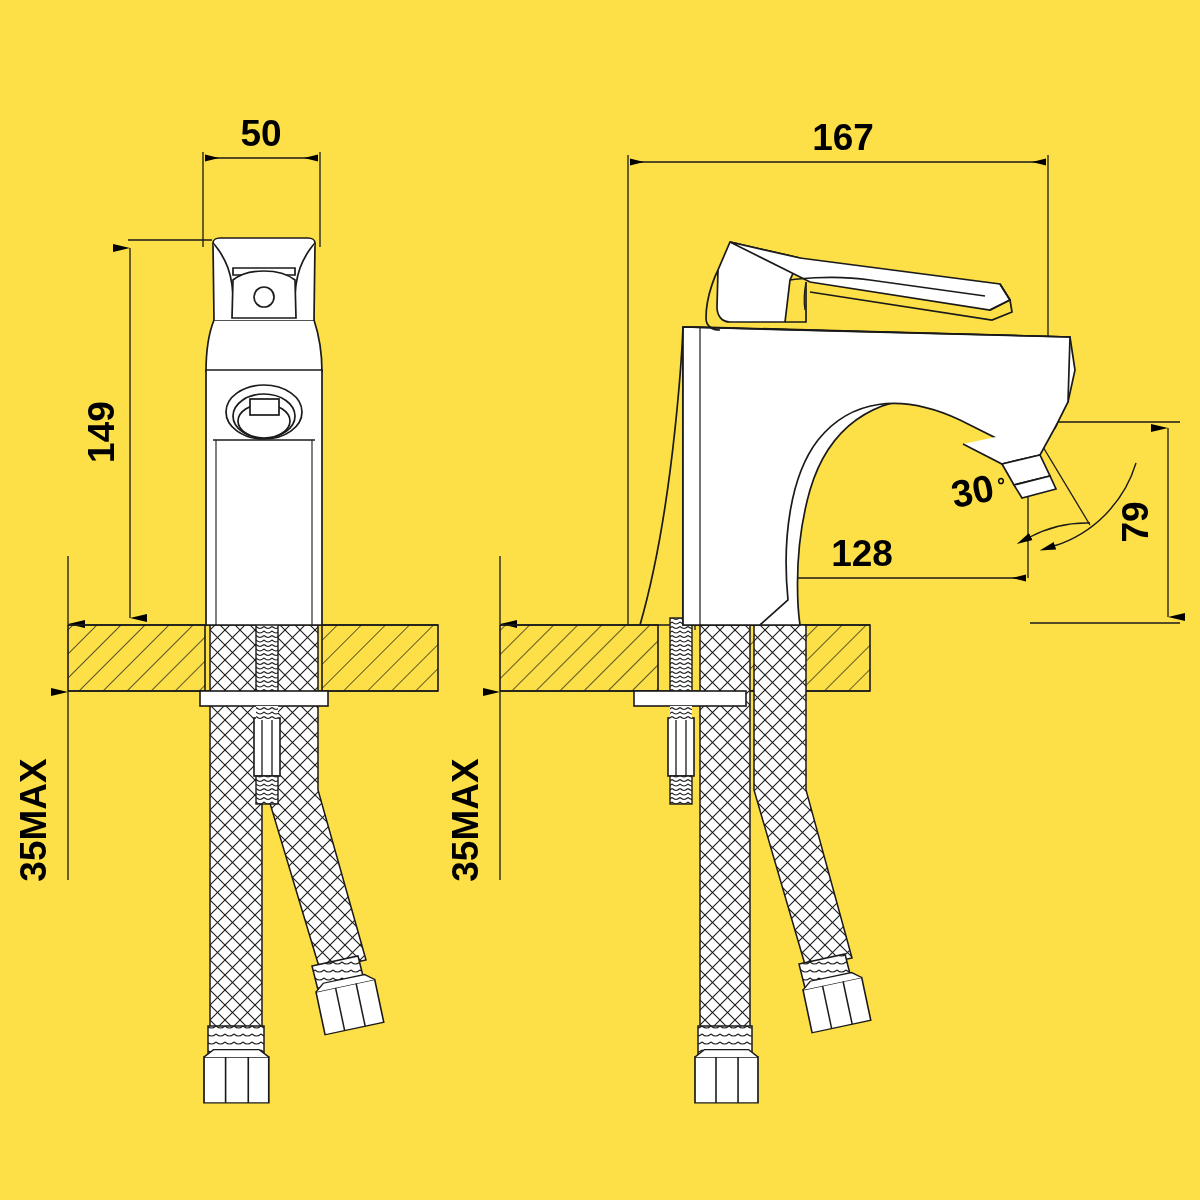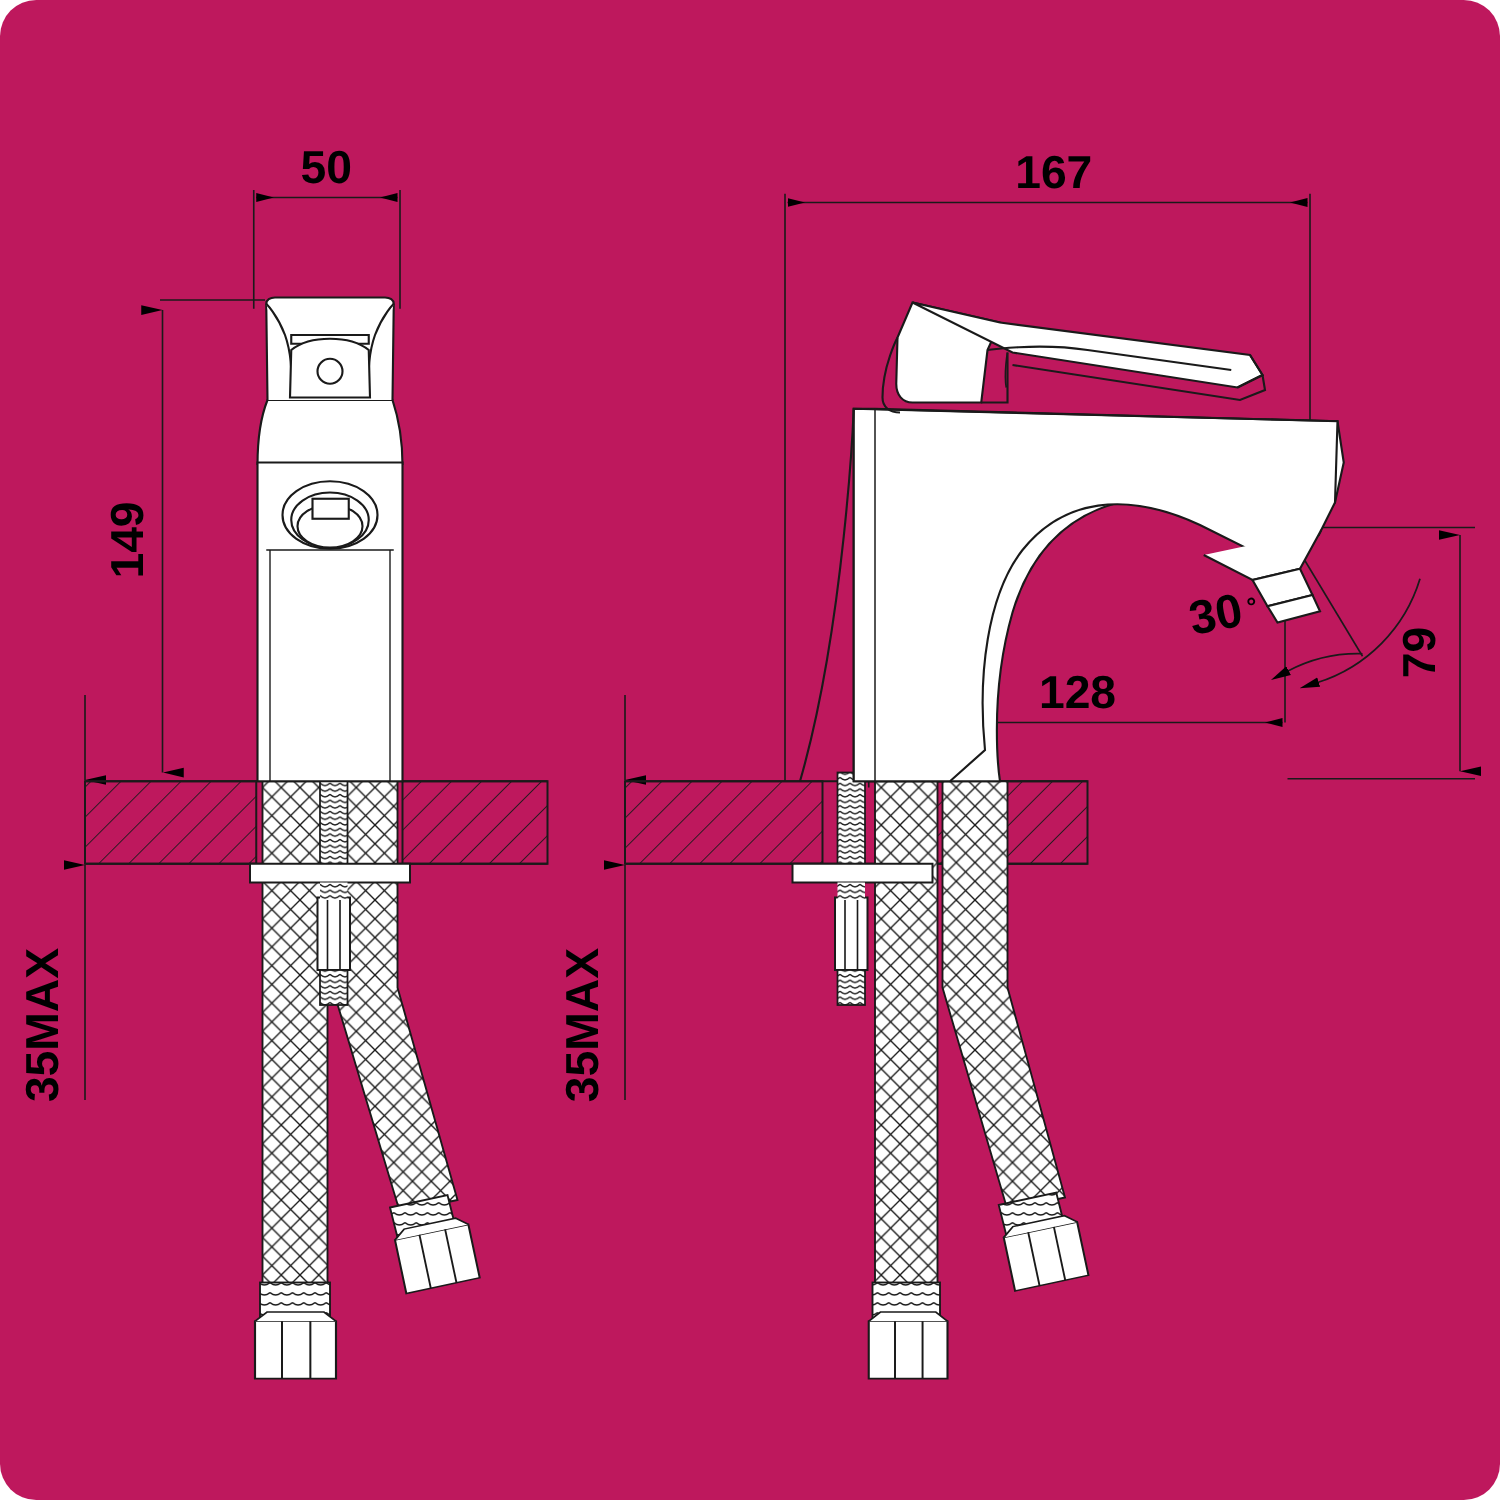--- a/index.html
+++ b/index.html
@@ -1,18 +1,18 @@
 <!DOCTYPE html>
 <html><head>
 <meta charset="utf-8">
 <style>
   html,body{margin:0;padding:0;background:#ffffff;}
   body{width:1200px;height:1200px;overflow:hidden;
        font-family:"Liberation Sans", sans-serif;}
-  #stage{position:relative;width:1200px;height:1200px;background:#be185d;border-radius:29px;}
+  #stage{position:relative;width:1200px;height:1200px;background:#fde047;}
   svg.sheet{position:absolute;top:0;left:0;width:1200px;height:1200px;}
   .dimtext{font-family:"Liberation Sans", sans-serif;font-weight:700;fill:#000;}
 </style>
 </head>
 <body>
 
 <div id="stage">
 <svg class="sheet" viewBox="0 0 1200 1200" xmlns="http://www.w3.org/2000/svg">
   <defs>
     <marker id="arrIn" markerWidth="14" markerHeight="8" refX="14" refY="4" orient="auto" markerUnits="userSpaceOnUse">

